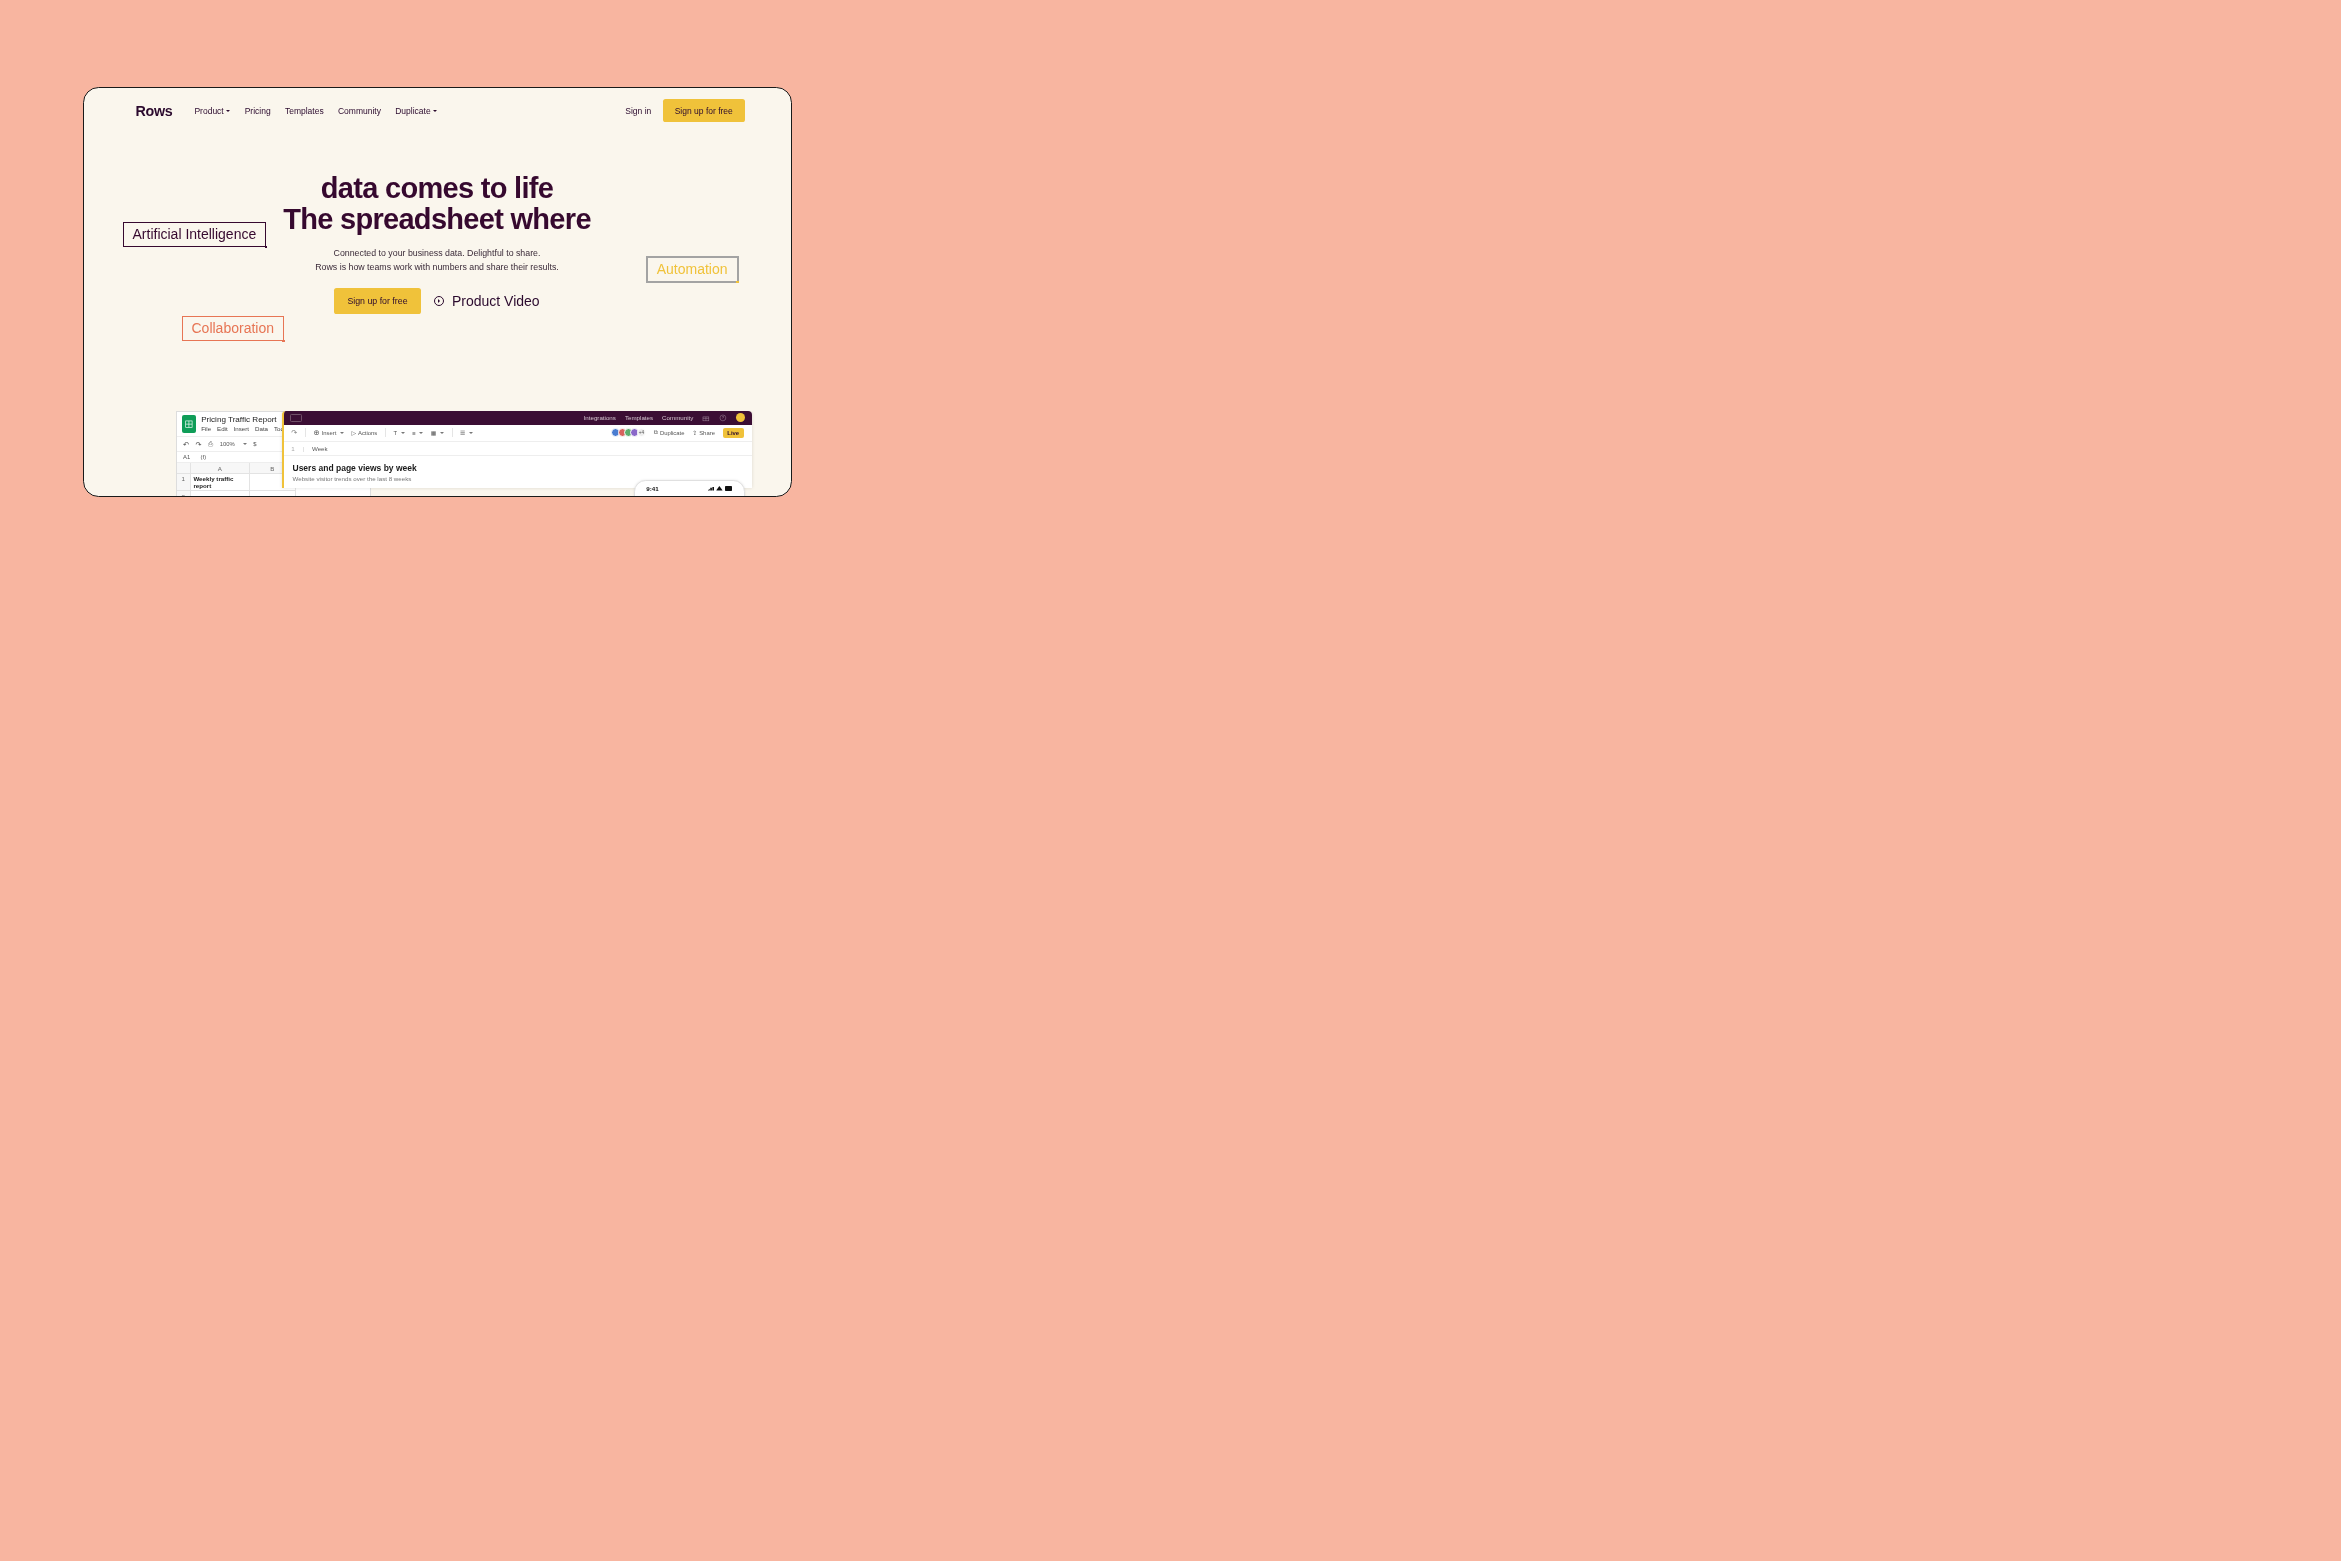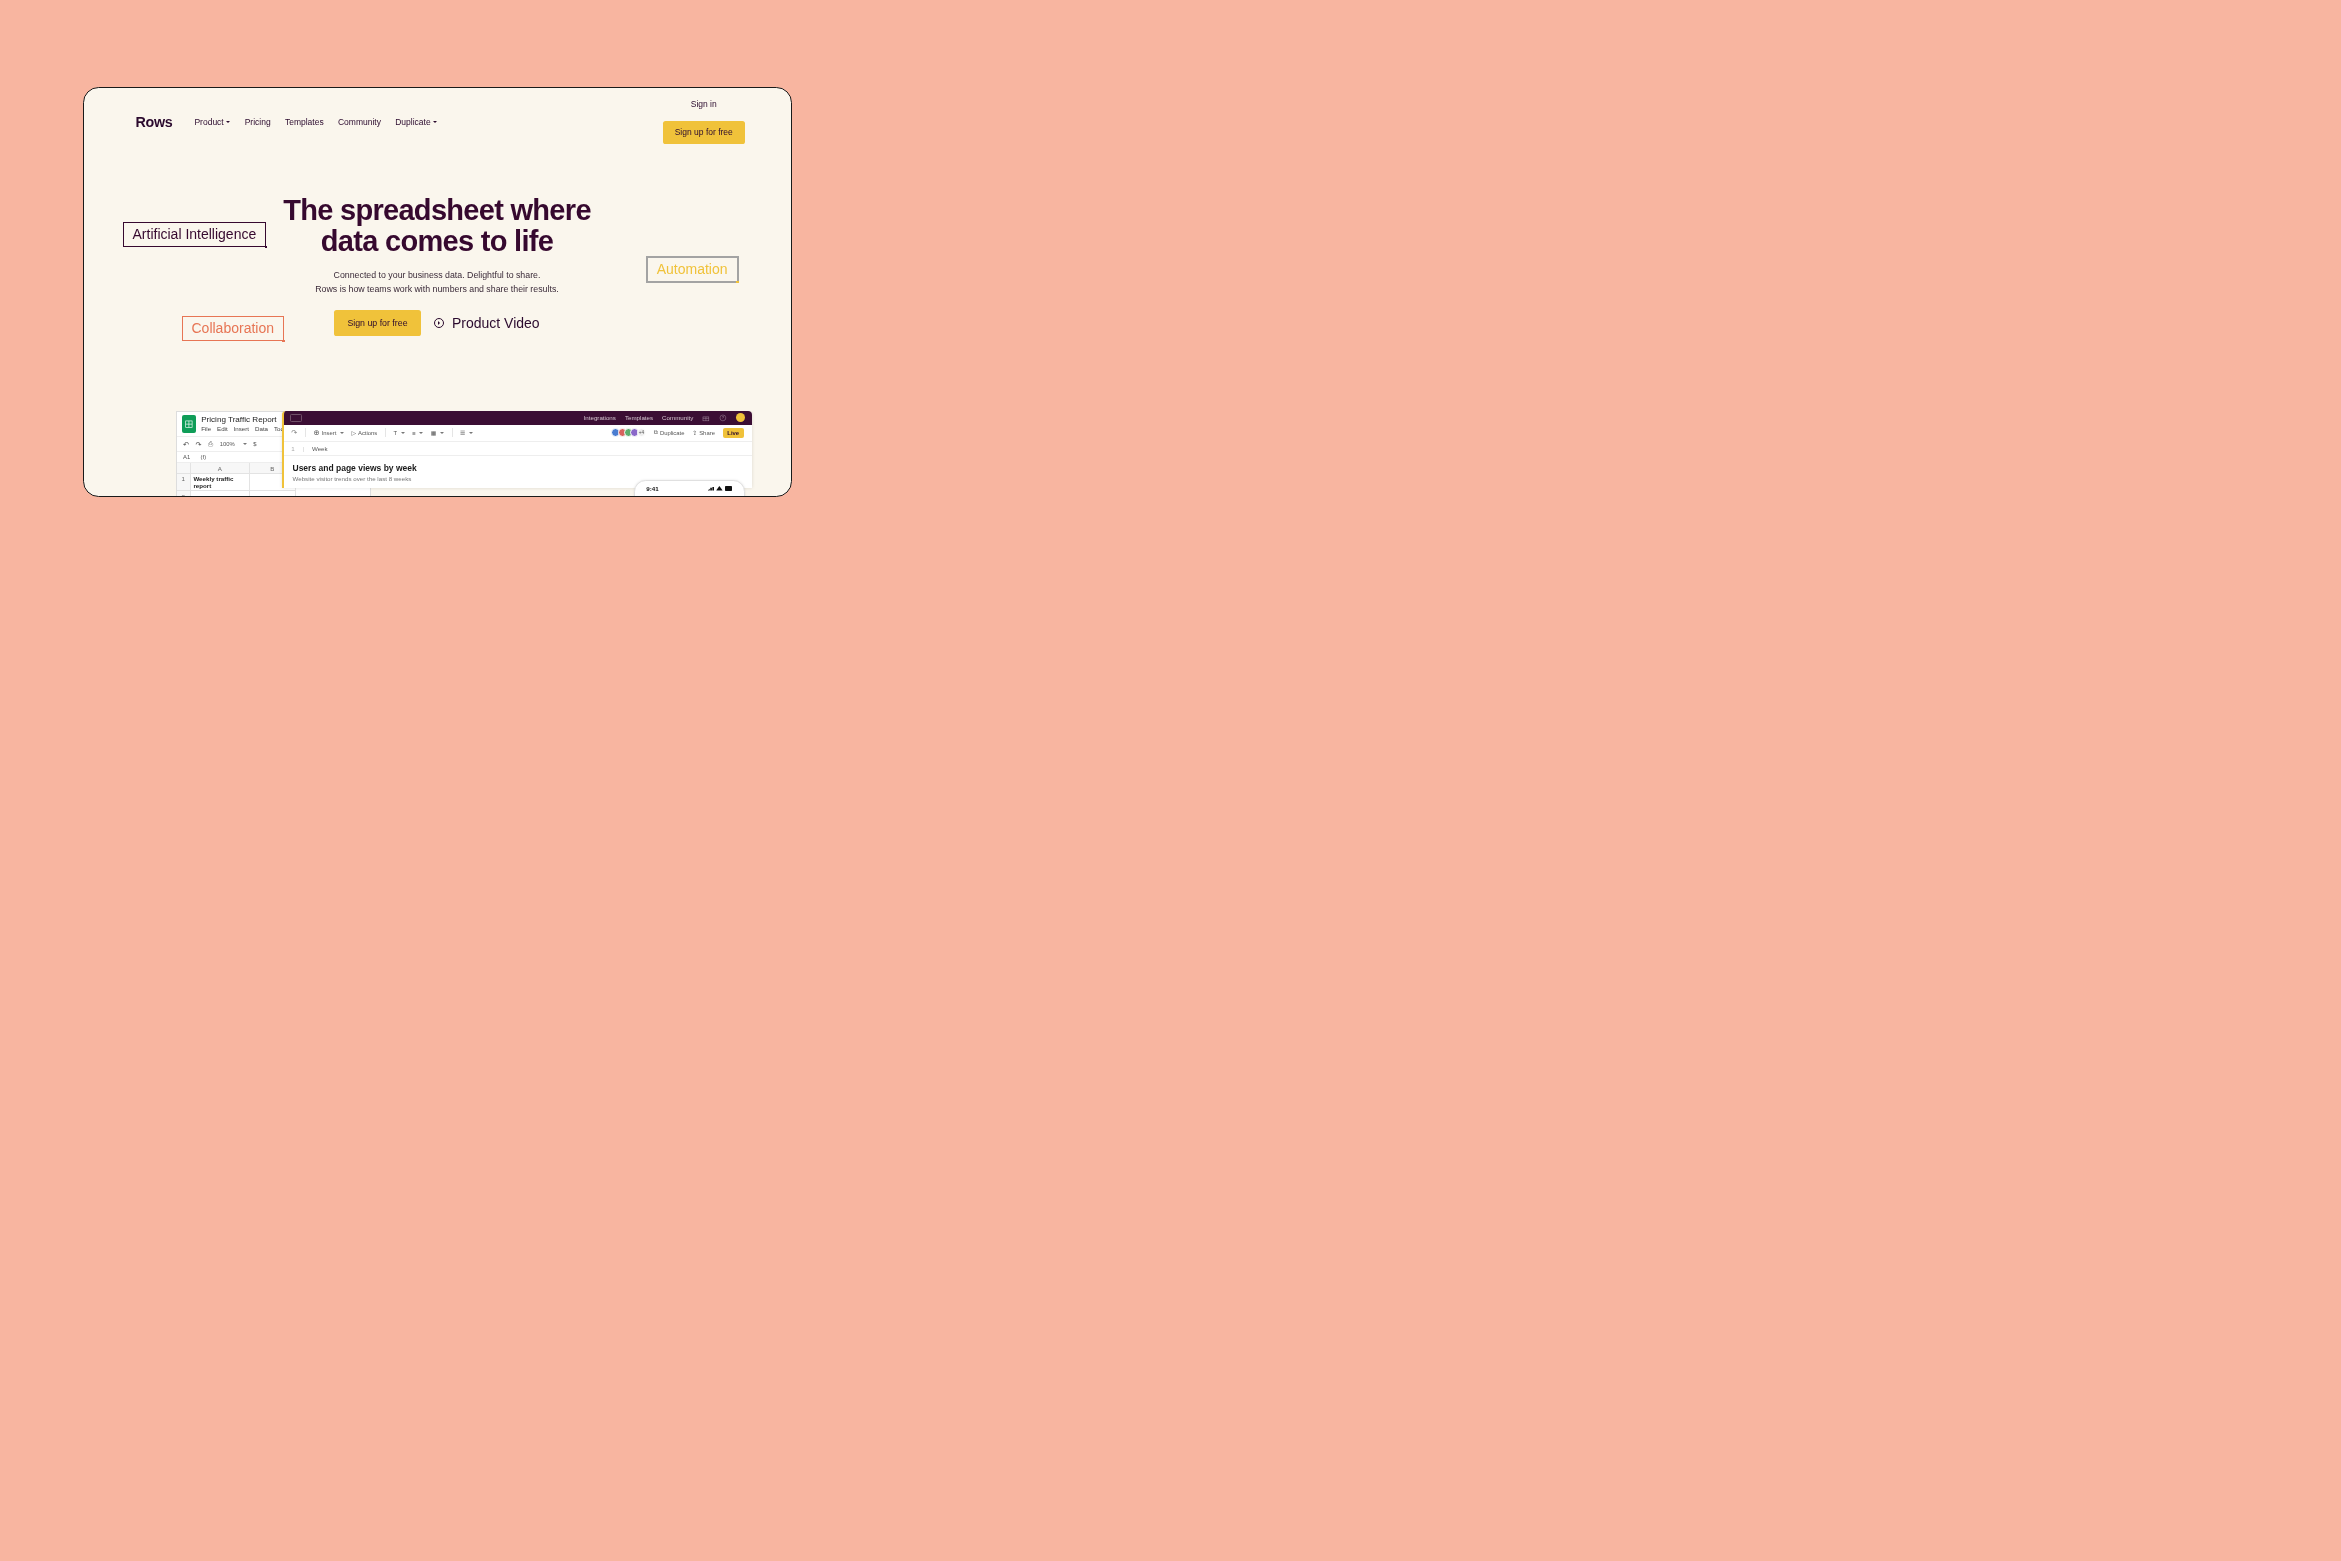--- a/index.html
+++ b/index.html
@@ -45,21 +45,21 @@
     align-items: center;
     gap: 2.6px;
   }
   .caret {
     width: 0; height: 0;
     border-left: 2px solid transparent;
     border-right: 2px solid transparent;
     border-top: 2.6px solid #2b0a2e;
     margin-top: 1.3px;
   }
-  .nav-right { display: flex; align-items: center; gap: 11.7px; flex-direction: column; }
+  .nav-right { display: flex; align-items: center; gap: 11.7px; }
   .signin { font-size: 8.5px; color: #2b0a2e; cursor: pointer; }
   .btn-primary {
     background: #f0c23a;
     color: #2b0a2e;
     font-size: 8.5px;
     font-weight: 500;
     padding: 6.5px 11.7px;
     border-radius: 2.6px;
     cursor: pointer;
   }
@@ -229,22 +229,22 @@
       <div class="btn-primary">Sign up for free</div>
     </div>
   </div>
 
   <div class="tag tag-ai">Artificial Intelligence</div>
   <div class="tag tag-auto">Automation</div>
   <div class="tag tag-collab">Collaboration</div>
 
   <div class="hero">
     <div class="hero-title">
+      <div>data comes to life</div>
       <div>The spreadsheet where</div>
-      <div>data comes to life</div>
     </div>
     <div class="hero-sub">
       <div>Connected to your business data. Delightful to share.</div>
       <div>Rows is how teams work with numbers and share their results.</div>
     </div>
     <div class="hero-cta">
       <div class="btn-primary">Sign up for free</div>
       <div class="video-link">
         <span class="play-circle">
             <span class="play-tri"></span>

